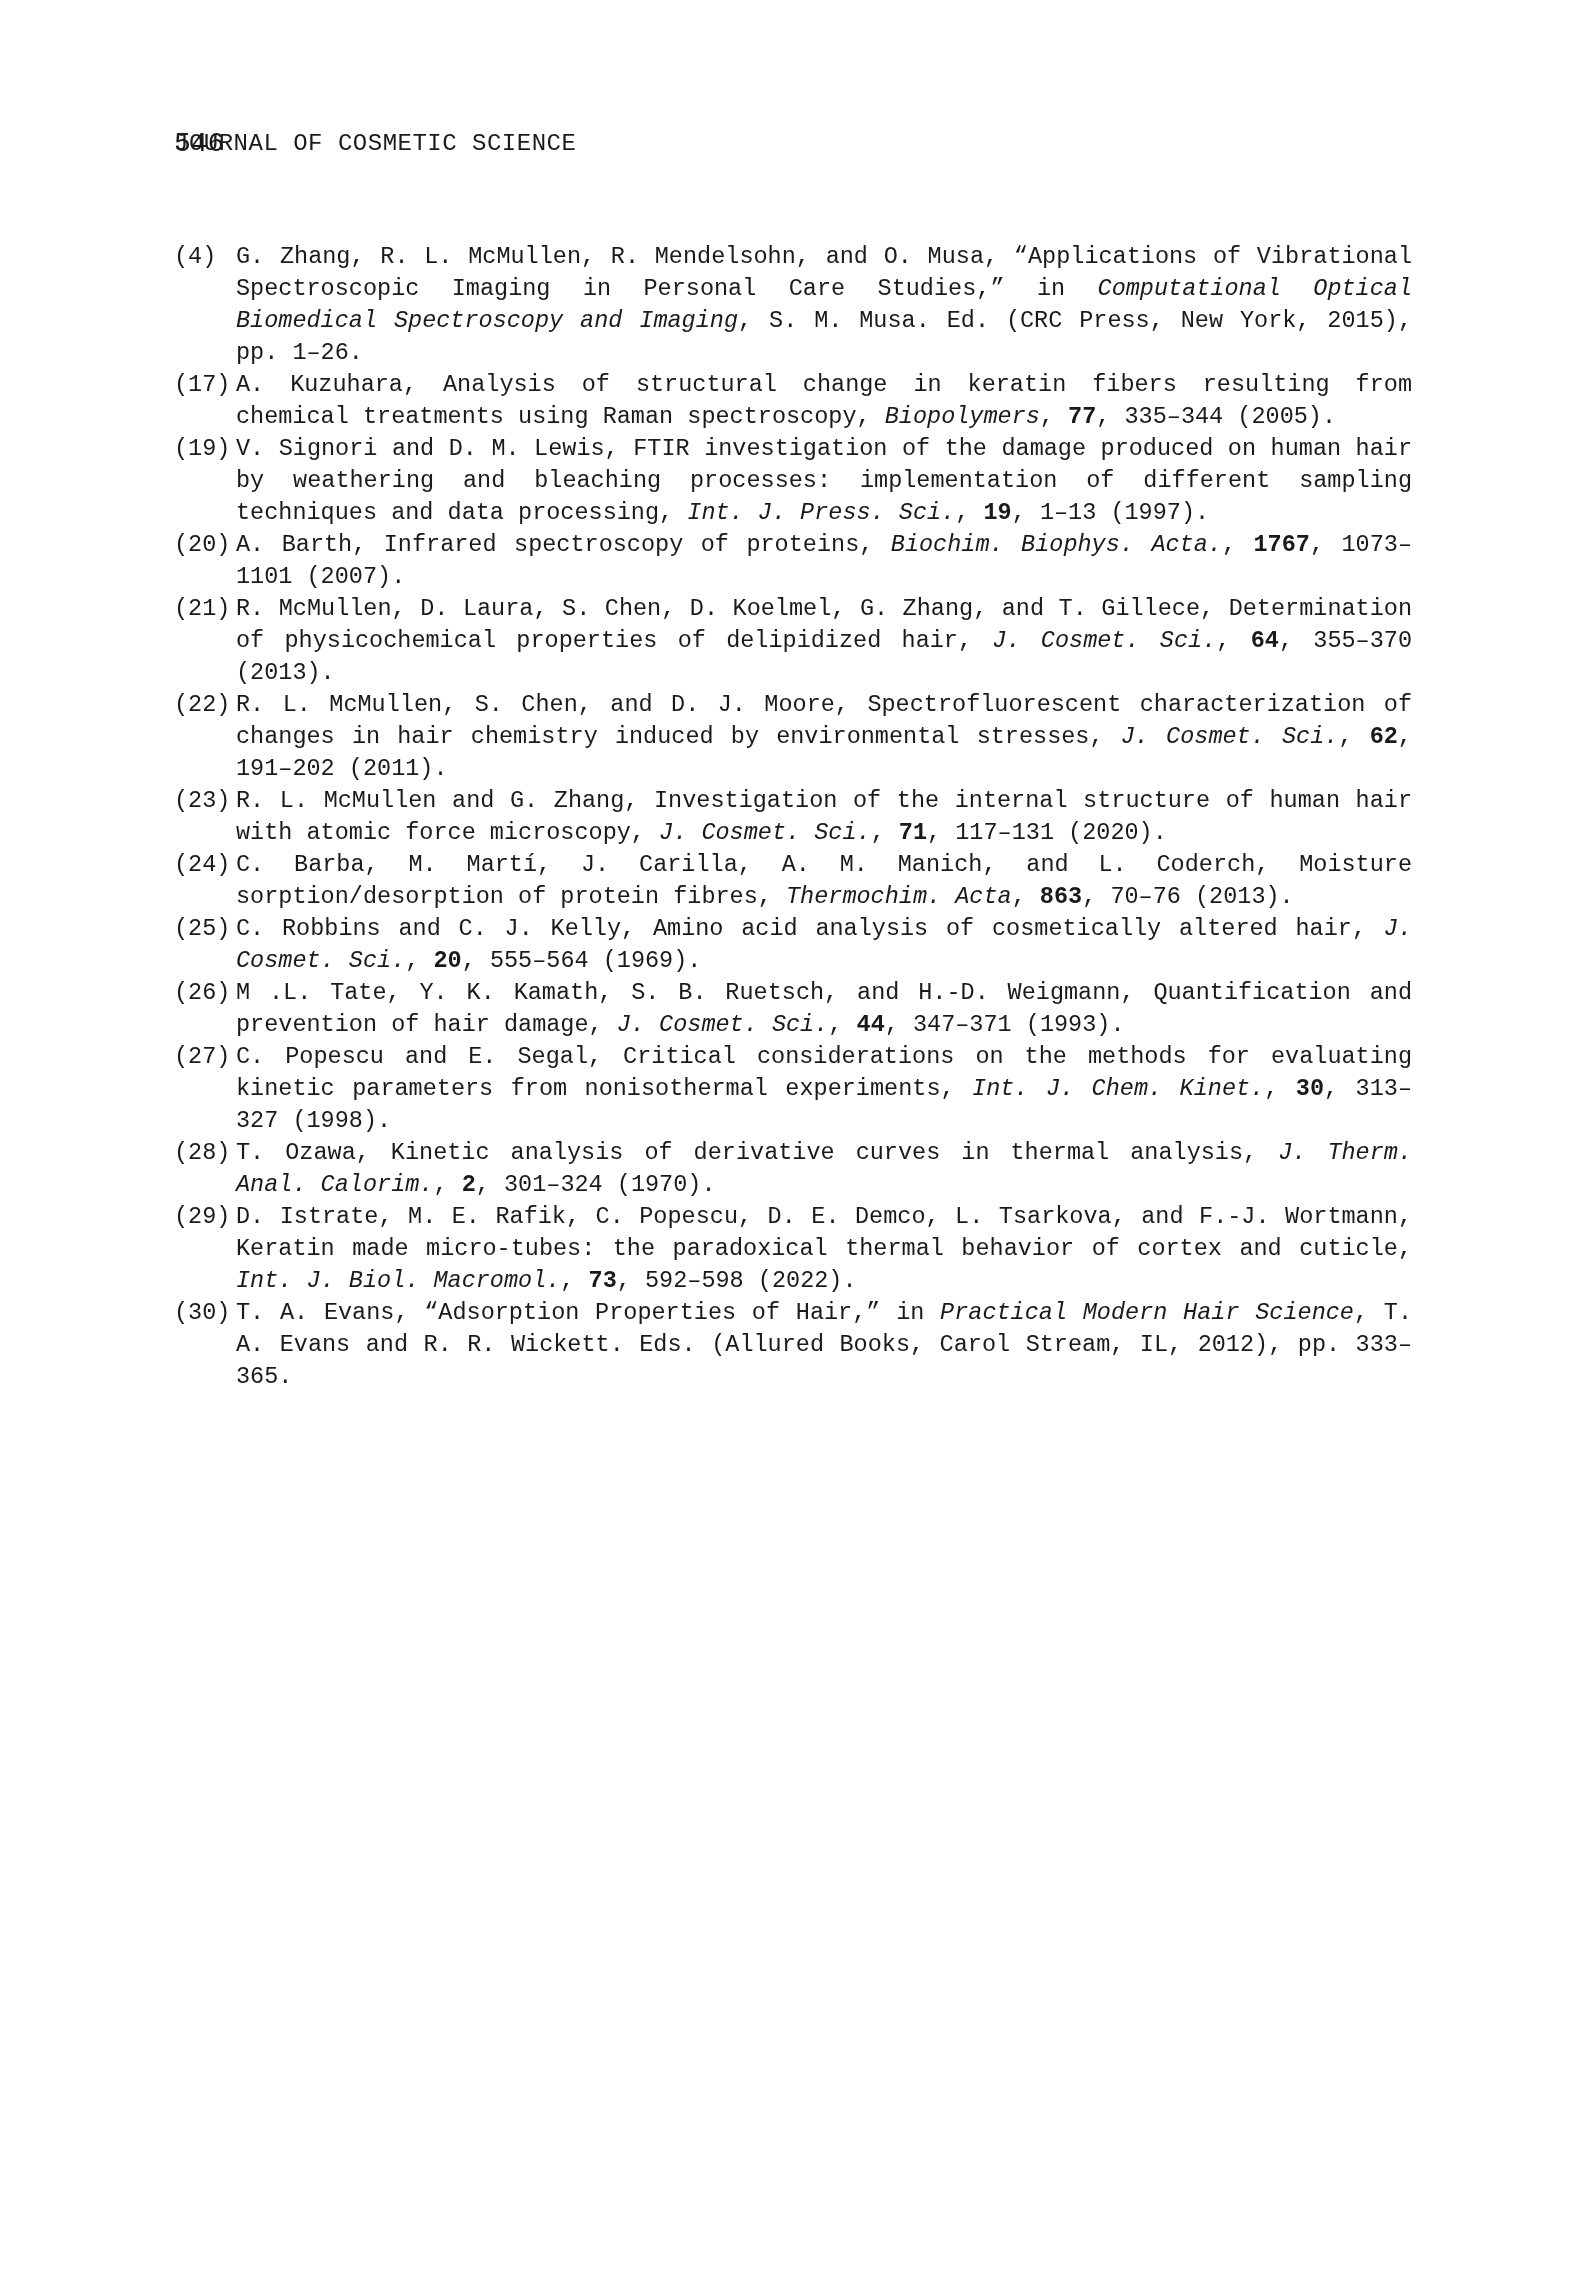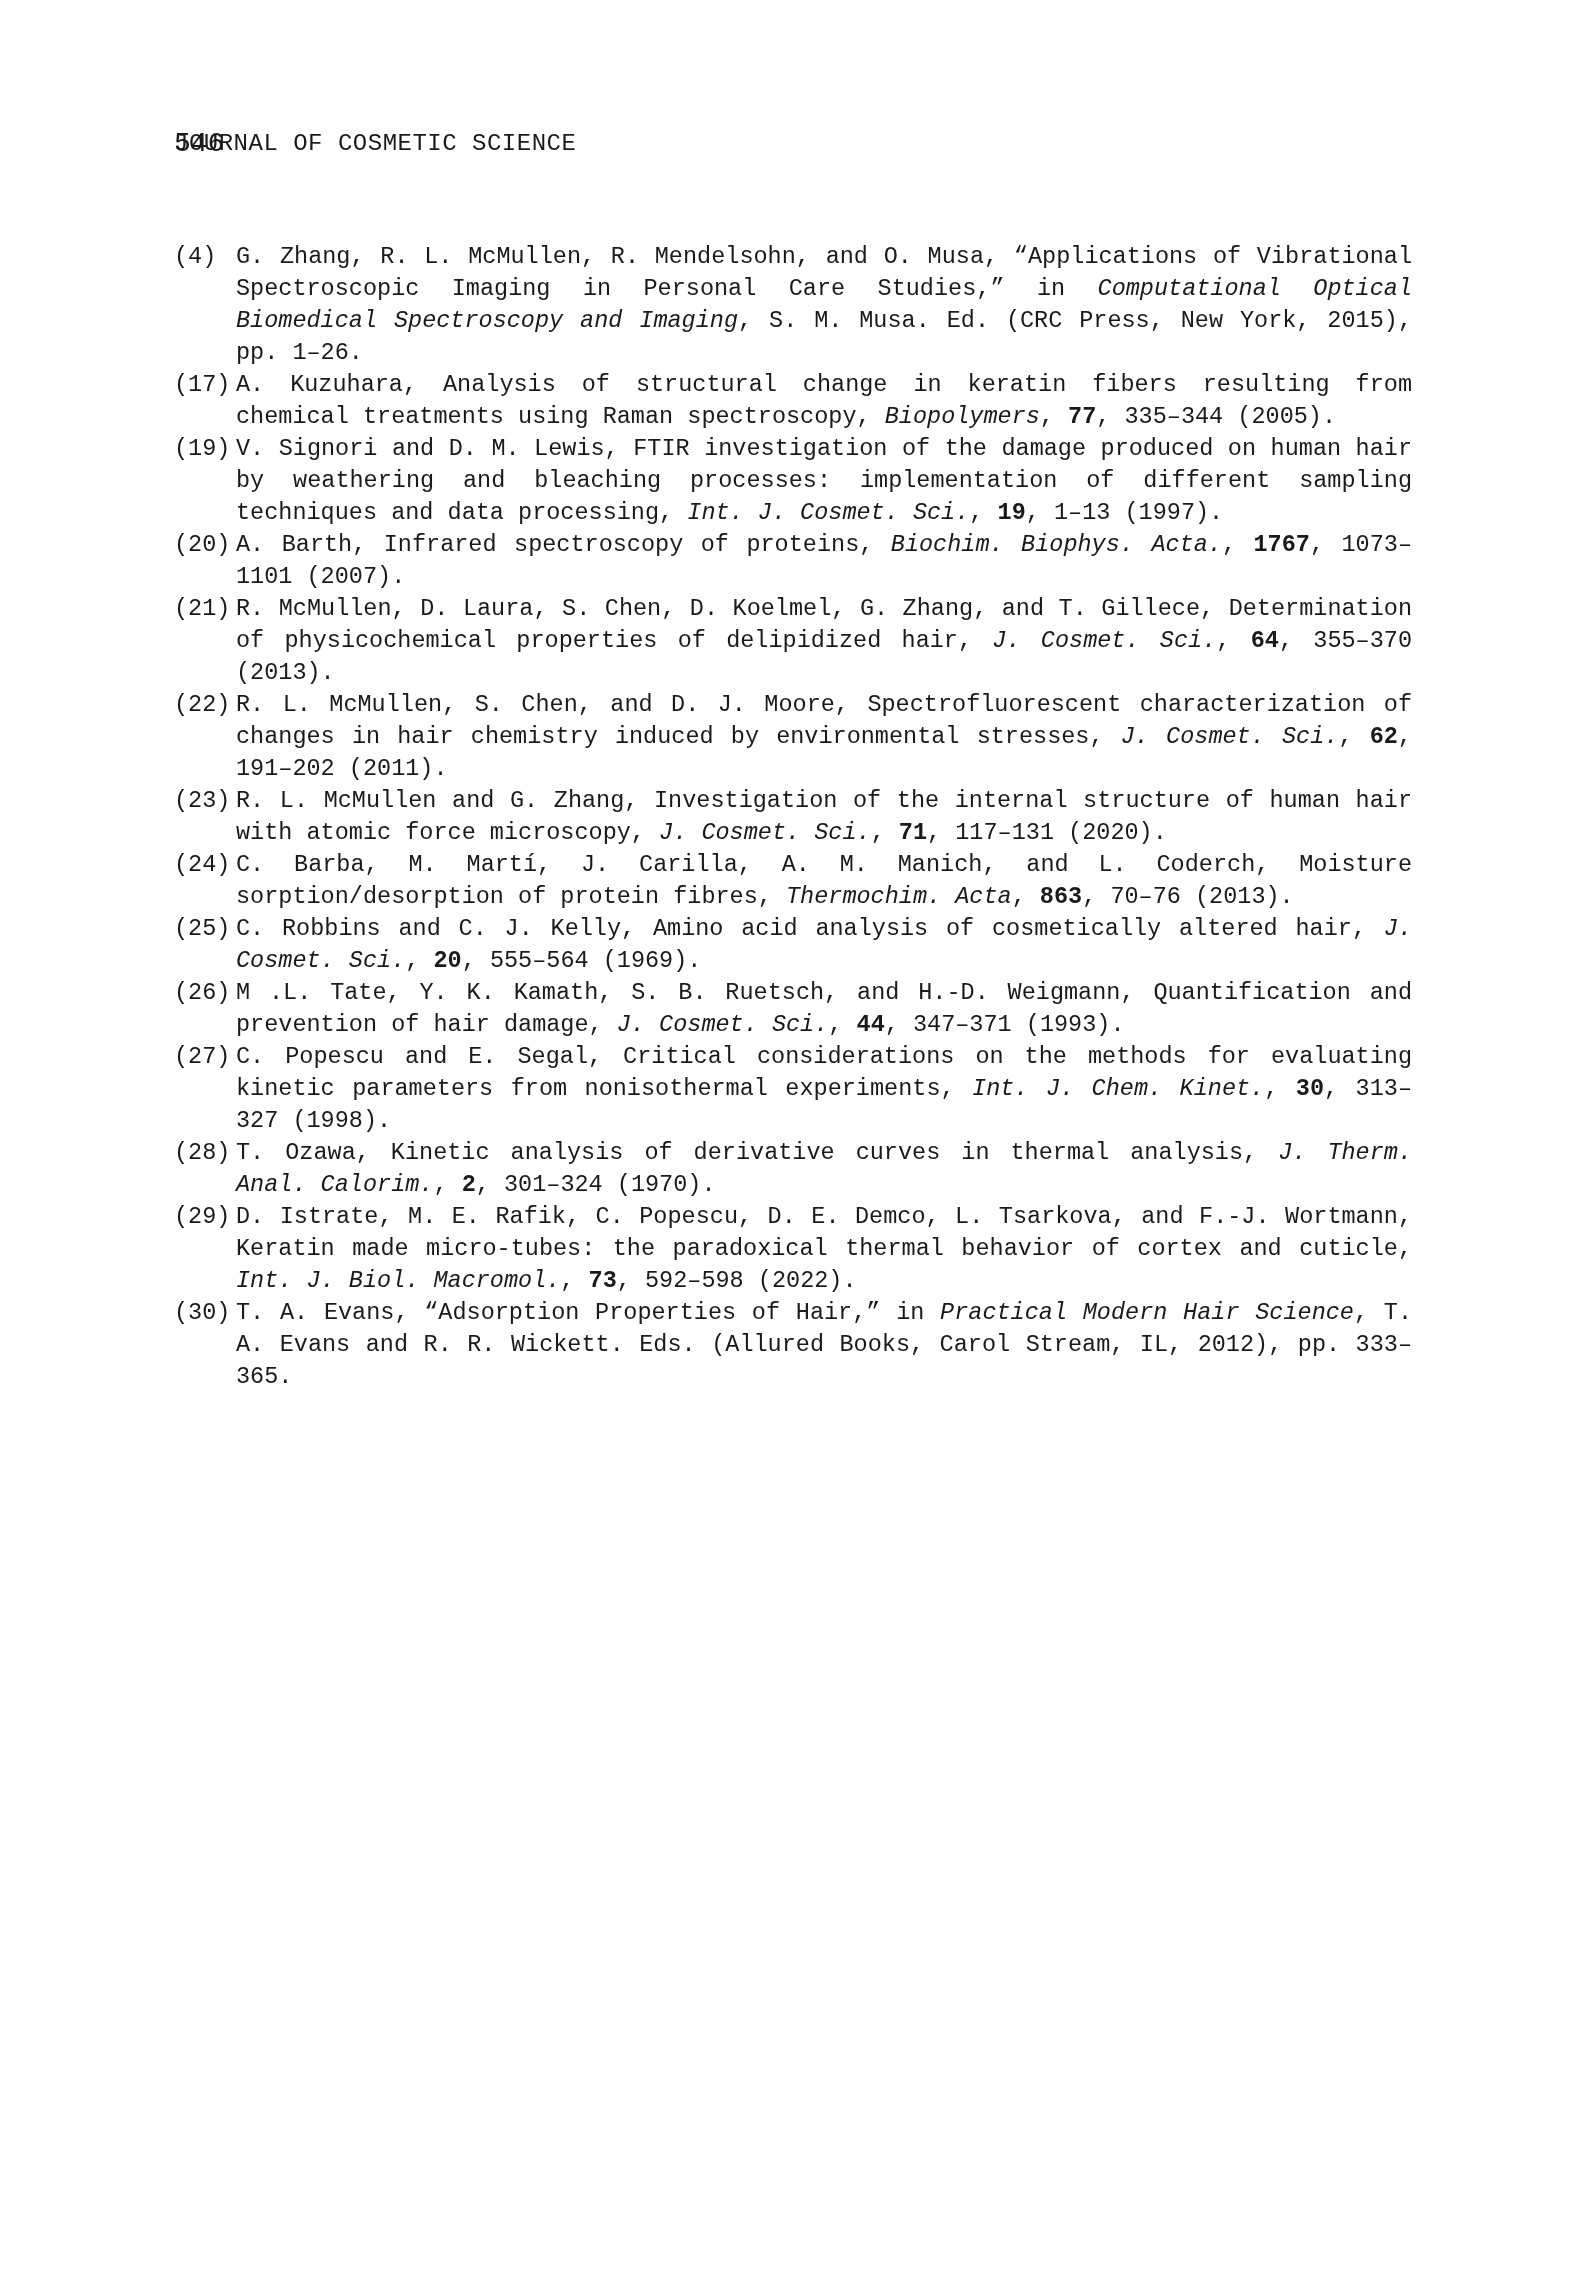--- a/index.html
+++ b/index.html
@@ -63,21 +63,21 @@
 
 <div class="page">
   <div class="content">
     <div class="running-head">
       <span class="page-number">546</span>
       <div class="journal-title">JOURNAL OF COSMETIC SCIENCE</div>
     </div>
     <div class="ref-list">
         <div class="ref"><span class="ref-num">(4)</span><span>G. Zhang, R. L. McMullen, R. Mendelsohn, and O. Musa, “Applications of Vibrational Spectroscopic Imaging in Personal Care Studies,” in </span><i>Computational Optical Biomedical Spectroscopy and Imaging</i><span>, S. M. Musa. Ed. (CRC Press, New York, 2015), pp. 1–26.</span></div>
         <div class="ref"><span class="ref-num">(17)</span><span>A. Kuzuhara, Analysis of structural change in keratin fibers resulting from chemical treatments using Raman spectroscopy, </span><i>Biopolymers</i><span>, </span><b>77</b><span>, 335–344 (2005).</span></div>
-        <div class="ref"><span class="ref-num">(19)</span><span>V. Signori and D. M. Lewis, FTIR investigation of the damage produced on human hair by weathering and bleaching processes: implementation of different sampling techniques and data processing, </span><i>Int. J. Cosmet. Sci.</i><span>, </span><b>19</b><span>, 1–13 (1997).</span></div>
+        <div class="ref"><span class="ref-num">(19)</span><span>V. Signori and D. M. Lewis, FTIR investigation of the damage produced on human hair by weathering and bleaching processes: implementation of different sampling techniques and data processing, </span><i>Int. J. Press. Sci.</i><span>, </span><b>19</b><span>, 1–13 (1997).</span></div>
         <div class="ref"><span class="ref-num">(20)</span><span>A. Barth, Infrared spectroscopy of proteins, </span><i>Biochim. Biophys. Acta.</i><span>, </span><b>1767</b><span>, 1073–1101 (2007).</span></div>
         <div class="ref"><span class="ref-num">(21)</span><span>R. McMullen, D. Laura, S. Chen, D. Koelmel, G. Zhang, and T. Gillece, Determination of physicochemical properties of delipidized hair, </span><i>J. Cosmet. Sci.</i><span>, </span><b>64</b><span>, 355–370 (2013).</span></div>
         <div class="ref"><span class="ref-num">(22)</span><span>R. L. McMullen, S. Chen, and D. J. Moore, Spectrofluorescent characterization of changes in hair chemistry induced by environmental stresses, </span><i>J. Cosmet. Sci.</i><span>, </span><b>62</b><span>, 191–202 (2011).</span></div>
         <div class="ref"><span class="ref-num">(23)</span><span>R. L. McMullen and G. Zhang, Investigation of the internal structure of human hair with atomic force microscopy, </span><i>J. Cosmet. Sci.</i><span>, </span><b>71</b><span>, 117–131 (2020).</span></div>
         <div class="ref"><span class="ref-num">(24)</span><span>C. Barba, M. Martí, J. Carilla, A. M. Manich, and L. Coderch, Moisture sorption/desorption of protein fibres, </span><i>Thermochim. Acta</i><span>, </span><b>863</b><span>, 70–76 (2013).</span></div>
         <div class="ref"><span class="ref-num">(25)</span><span>C. Robbins and C. J. Kelly, Amino acid analysis of cosmetically altered hair, </span><i>J. Cosmet. Sci.</i><span>, </span><b>20</b><span>, 555–564 (1969).</span></div>
         <div class="ref"><span class="ref-num">(26)</span><span>M .L. Tate, Y. K. Kamath, S. B. Ruetsch, and H.-D. Weigmann, Quantification and prevention of hair damage, </span><i>J. Cosmet. Sci.</i><span>, </span><b>44</b><span>, 347–371 (1993).</span></div>
         <div class="ref"><span class="ref-num">(27)</span><span>C. Popescu and E. Segal, Critical considerations on the methods for evaluating kinetic parameters from nonisothermal experiments, </span><i>Int. J. Chem. Kinet.</i><span>, </span><b>30</b><span>, 313–327 (1998).</span></div>
         <div class="ref"><span class="ref-num">(28)</span><span>T. Ozawa, Kinetic analysis of derivative curves in thermal analysis, </span><i>J. Therm. Anal. Calorim.</i><span>, </span><b>2</b><span>, 301–324 (1970).</span></div>
         <div class="ref"><span class="ref-num">(29)</span><span>D. Istrate, M. E. Rafik, C. Popescu, D. E. Demco, L. Tsarkova, and F.-J. Wortmann, Keratin made micro-tubes: the paradoxical thermal behavior of cortex and cuticle, </span><i>Int. J. Biol. Macromol.</i><span>, </span><b>73</b><span>, 592–598 (2022).</span></div>

